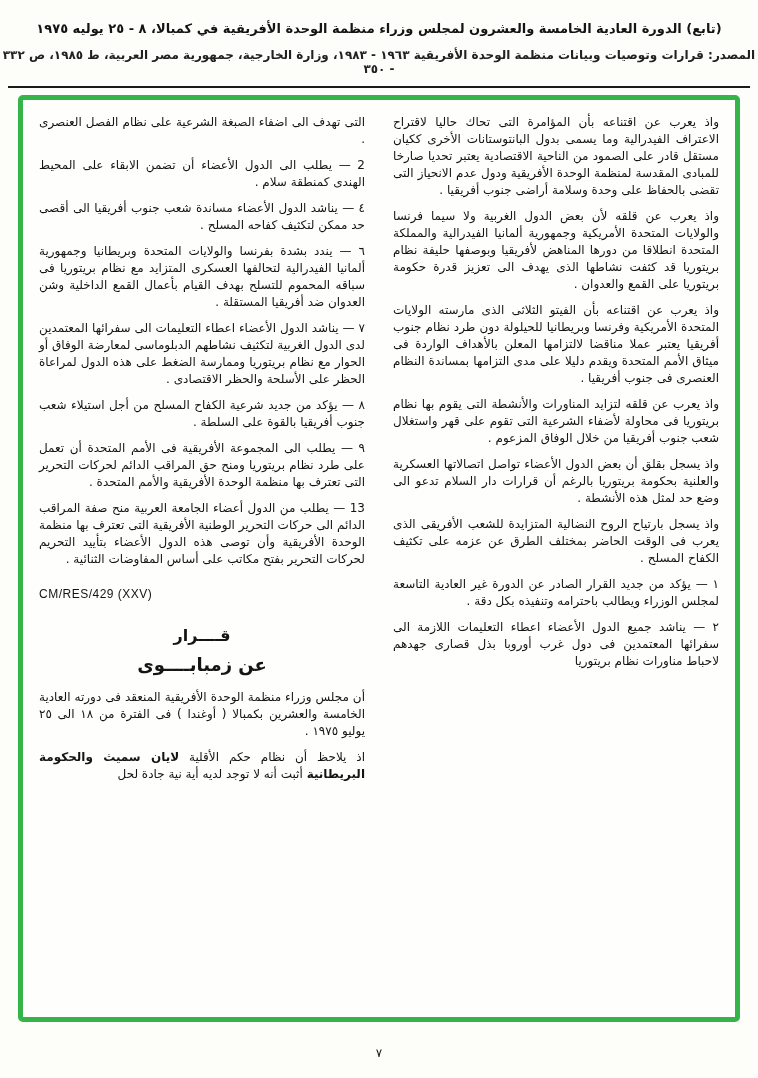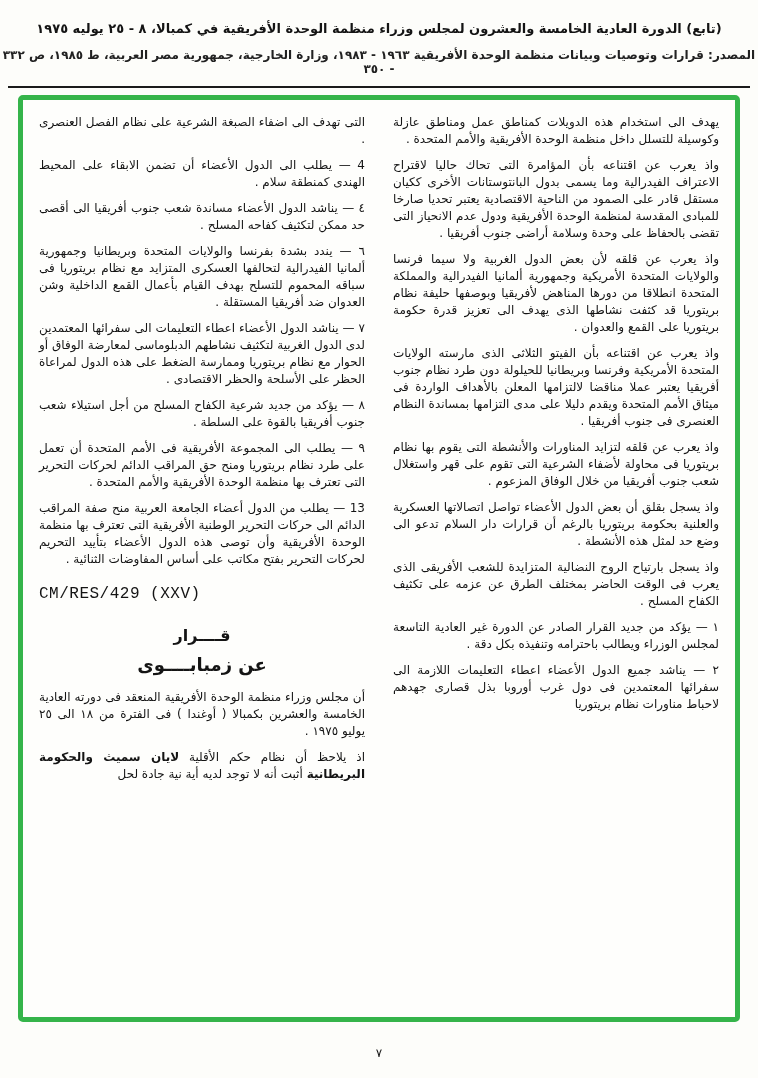--- a/index.html
+++ b/index.html
@@ -14,21 +14,21 @@
   .header-source { font-size:12px; font-weight:bold; margin-top:10px; color:#222; }
   .divider { border-top:2px solid #1b1b1b; margin:10px 8px 0 8px; }
   .frame {
     position:absolute; left:18px; top:95px; width:722px; height:927px;
     border:5px solid #35b44a; border-radius:5px; background:#fefefc;
     padding:14px 16px; overflow:hidden;
   }
   .columns { direction:rtl; display:flex; gap:28px; height:100%; }
   .col { flex:1; font-size:12px; line-height:17px; text-align:justify; direction:rtl; }
   .col p { margin-bottom:9px; }
-  .res-code { direction:ltr; text-align:left; font-size:16px; letter-spacing:0.5px; margin:18px 0 24px 0; font-family:Liberation Mono, monospace; }
+  .res-code { direction:ltr; text-align:left; font-size:12px; letter-spacing:0.5px; margin:18px 0 24px 0; font-family:Liberation Sans, sans-serif; }
   .res-title { text-align:center; font-weight:bold; font-size:16px; margin-bottom:12px; }
   .res-subtitle { text-align:center; font-weight:bold; font-size:18px; margin-bottom:16px; }
   .bold { font-weight:bold; }
   .page-number { position:absolute; bottom:18px; left:0; right:0; text-align:center; font-size:12px; }
 </style>
 </head>
 <body>
 
 <div class="page">
 
@@ -36,34 +36,33 @@
     <div class="header-title">(تابع) الدورة العادية الخامسة والعشرون لمجلس وزراء منظمة الوحدة الأفريقية في كمبالا، ٨ - ٢٥ يوليه ١٩٧٥</div>
     <div class="header-source">المصدر: قرارات وتوصيات وبيانات منظمة الوحدة الأفريقية ١٩٦٣ - ١٩٨٣، وزارة الخارجية، جمهورية مصر العربية، ط ١٩٨٥، ص ٣٣٢ - ٣٥٠</div>
   </div>
 
   <div class="divider"></div>
 
   <div class="frame">
     <div class="columns">
 
       <div class="col">
-        <p>يهدف الى استخدام هذه الدويلات كمناطق عمل ومناطق عازلة وكوسيلة للتسلل داخل منظمة الوحدة الأفريقية والأمم المتحدة .</p>
         <p>واذ يعرب عن اقتناعه بأن المؤامرة التى تحاك حاليا لاقتراح الاعتراف الفيدرالية وما يسمى بدول البانتوستانات الأخرى ككيان مستقل قادر على الصمود من الناحية الاقتصادية يعتبر تحديا صارخا للمبادى المقدسة لمنظمة الوحدة الأفريقية ودول عدم الانحياز التى تقضى بالحفاظ على وحدة وسلامة أراضى جنوب أفريقيا .</p>
         <p>واذ يعرب عن قلقه لأن بعض الدول الغربية ولا سيما فرنسا والولايات المتحدة الأمريكية وجمهورية ألمانيا الفيدرالية والمملكة المتحدة انطلاقا من دورها المناهض لأفريقيا وبوصفها حليفة نظام بريتوريا قد كثفت نشاطها الذى يهدف الى تعزيز قدرة حكومة بريتوريا على القمع والعدوان .</p>
         <p>واذ يعرب عن اقتناعه بأن الفيتو الثلاثى الذى مارسته الولايات المتحدة الأمريكية وفرنسا وبريطانيا للحيلولة دون طرد نظام جنوب أفريقيا يعتبر عملا مناقضا لالتزامها المعلن بالأهداف الواردة فى ميثاق الأمم المتحدة ويقدم دليلا على مدى التزامها بمساندة النظام العنصرى فى جنوب أفريقيا .</p>
         <p>واذ يعرب عن قلقه لتزايد المناورات والأنشطة التى يقوم بها نظام بريتوريا فى محاولة لأضفاء الشرعية التى تقوم على قهر واستغلال شعب جنوب أفريقيا من خلال الوفاق المزعوم .</p>
         <p>واذ يسجل بقلق أن بعض الدول الأعضاء تواصل اتصالاتها العسكرية والعلنية بحكومة بريتوريا بالرغم أن قرارات دار السلام تدعو الى وضع حد لمثل هذه الأنشطة .</p>
         <p>واذ يسجل بارتياح الروح النضالية المتزايدة للشعب الأفريقى الذى يعرب فى الوقت الحاضر بمختلف الطرق عن عزمه على تكثيف الكفاح المسلح .</p>
         <p>١ — يؤكد من جديد القرار الصادر عن الدورة غير العادية التاسعة لمجلس الوزراء ويطالب باحترامه وتنفيذه بكل دقة .</p>
         <p>٢ — يناشد جميع الدول الأعضاء اعطاء التعليمات اللازمة الى سفرائها المعتمدين فى دول غرب أوروبا بذل قصارى جهدهم لاحباط مناورات نظام بريتوريا</p>
       </div>
 
       <div class="col">
         <p>التى تهدف الى اضفاء الصبغة الشرعية على نظام الفصل العنصرى .</p>
-        <p>4 — يطلب الى الدول الأعضاء أن تضمن الابقاء على المحيط الهندى كمنطقة سلام .</p>
+        <p>2 — يطلب الى الدول الأعضاء أن تضمن الابقاء على المحيط الهندى كمنطقة سلام .</p>
         <p>٤ — يناشد الدول الأعضاء مساندة شعب جنوب أفريقيا الى أقصى حد ممكن لتكثيف كفاحه المسلح .</p>
         <p>٦ — يندد بشدة بفرنسا والولايات المتحدة وبريطانيا وجمهورية ألمانيا الفيدرالية لتحالفها العسكرى المتزايد مع نظام بريتوريا فى سباقه المحموم للتسلح بهدف القيام بأعمال القمع الداخلية وشن العدوان ضد أفريقيا المستقلة .</p>
         <p>٧ — يناشد الدول الأعضاء اعطاء التعليمات الى سفرائها المعتمدين لدى الدول الغربية لتكثيف نشاطهم الدبلوماسى لمعارضة الوفاق أو الحوار مع نظام بريتوريا وممارسة الضغط على هذه الدول لمراعاة الحظر على الأسلحة والحظر الاقتصادى .</p>
         <p>٨ — يؤكد من جديد شرعية الكفاح المسلح من أجل استيلاء شعب جنوب أفريقيا بالقوة على السلطة .</p>
         <p>٩ — يطلب الى المجموعة الأفريقية فى الأمم المتحدة أن تعمل على طرد نظام بريتوريا ومنح حق المراقب الدائم لحركات التحرير التى تعترف بها منظمة الوحدة الأفريقية والأمم المتحدة .</p>
         <p>13 — يطلب من الدول أعضاء الجامعة العربية منح صفة المراقب الدائم الى حركات التحرير الوطنية الأفريقية التى تعترف بها منظمة الوحدة الأفريقية وأن توصى هذه الدول الأعضاء بتأييد التحريم لحركات التحرير بفتح مكاتب على أساس المفاوضات الثنائية .</p>
 
         <div class="res-code">CM/RES/429 (XXV)</div>
         <div class="res-title">قــــرار</div>
         <div class="res-subtitle">عن زمبابــــوى</div>

